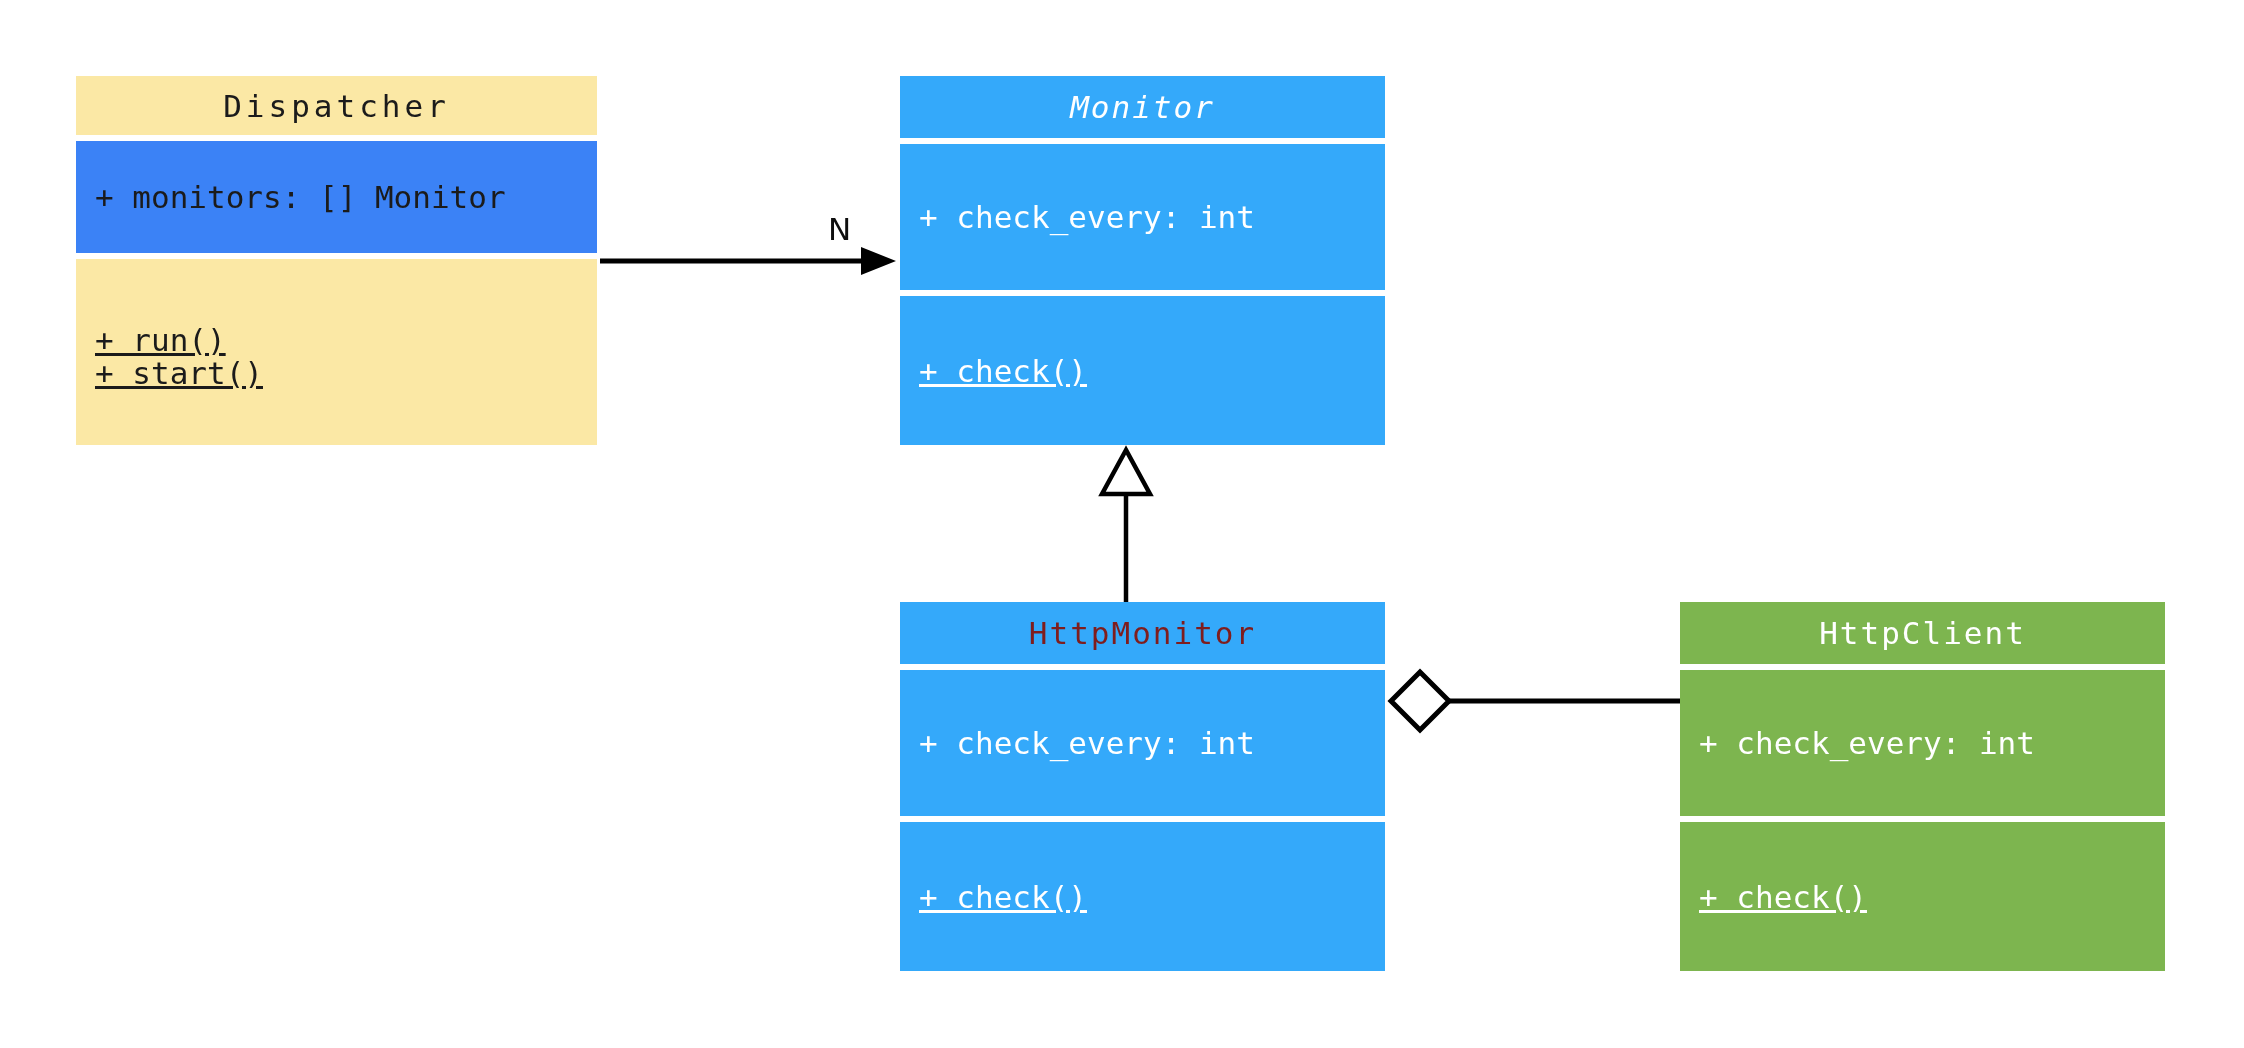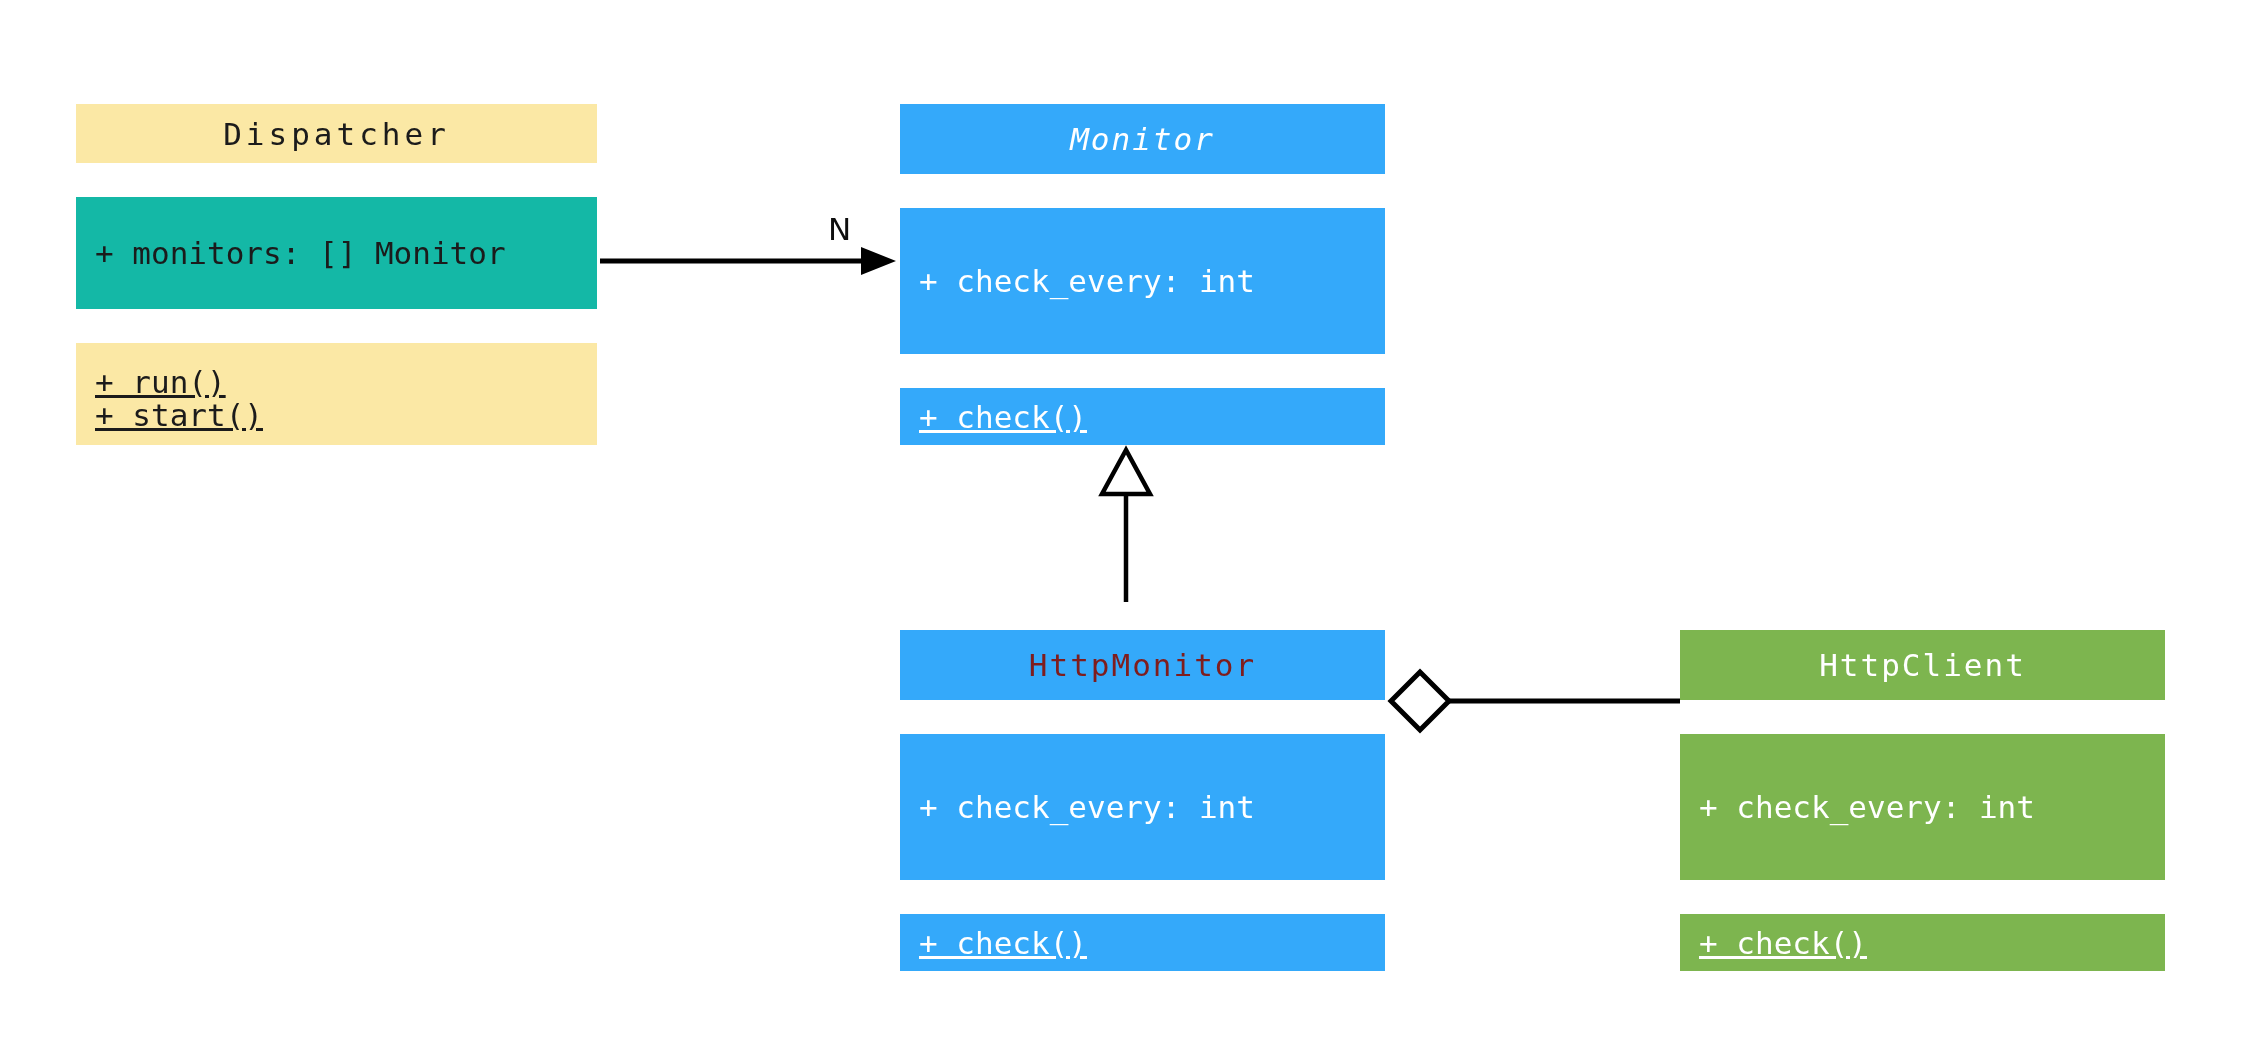--- a/index.html
+++ b/index.html
@@ -15,27 +15,27 @@
     position: absolute;
     left: 0; top: 0;
     width: 2244px; height: 1048px;
   }
   .uml-class {
     position: absolute;
     display: flex;
     flex-direction: column;
     gap: 6px;
   }
-  .row { display: flex; box-sizing: border-box; margin-top: 28px; }
+  .row { display: flex; box-sizing: border-box; }
   .row-title {
     align-items: center;
     justify-content: center;
     font-size: 31px;
     letter-spacing: 2px;
-    height: 70px;
+    height: 62px;
     flex: 0 0 auto;
   }
   .row-attrs, .row-methods {
     flex-direction: column;
     justify-content: center;
     padding-left: 19px;
     font-size: 31px;
     line-height: 34px;
   }
   .row-methods { flex: 1 1 auto; text-decoration: underline; }
@@ -85,21 +85,21 @@
     <g>
       <line x1="1446" y1="701" x2="1680" y2="701" stroke="#000000" stroke-width="5"></line>
       <polygon points="1391,701 1420,672 1449,701 1420,730" fill="#ffffff" stroke="#000000" stroke-width="5" stroke-linejoin="miter"></polygon>
     </g>
   </svg>
 
   <span class="edge-label">N</span>
 
   <div class="uml-class box-dispatcher">
     <div class="row row-title" style="background-color: rgb(251, 232, 165); color: rgb(27, 27, 27);">Dispatcher</div>
-    <div class="row row-attrs" style="background-color: #14b8a6; color: rgb(27, 27, 27);">
+    <div class="row row-attrs" style="background-color: #3b82f6; color: rgb(27, 27, 27);">
       <div>+ monitors: [] Monitor</div>
     </div>
     <div class="row row-methods" style="background-color: rgb(251, 232, 165); color: rgb(27, 27, 27);">
       <div>+ run()</div>
       <div>+ start()</div>
     </div>
   </div>
 
   <div class="uml-class box-monitor">
     <div class="row row-title abstract-title" style="background-color: rgb(52, 169, 250); color: rgb(255, 255, 255);">Monitor</div>

